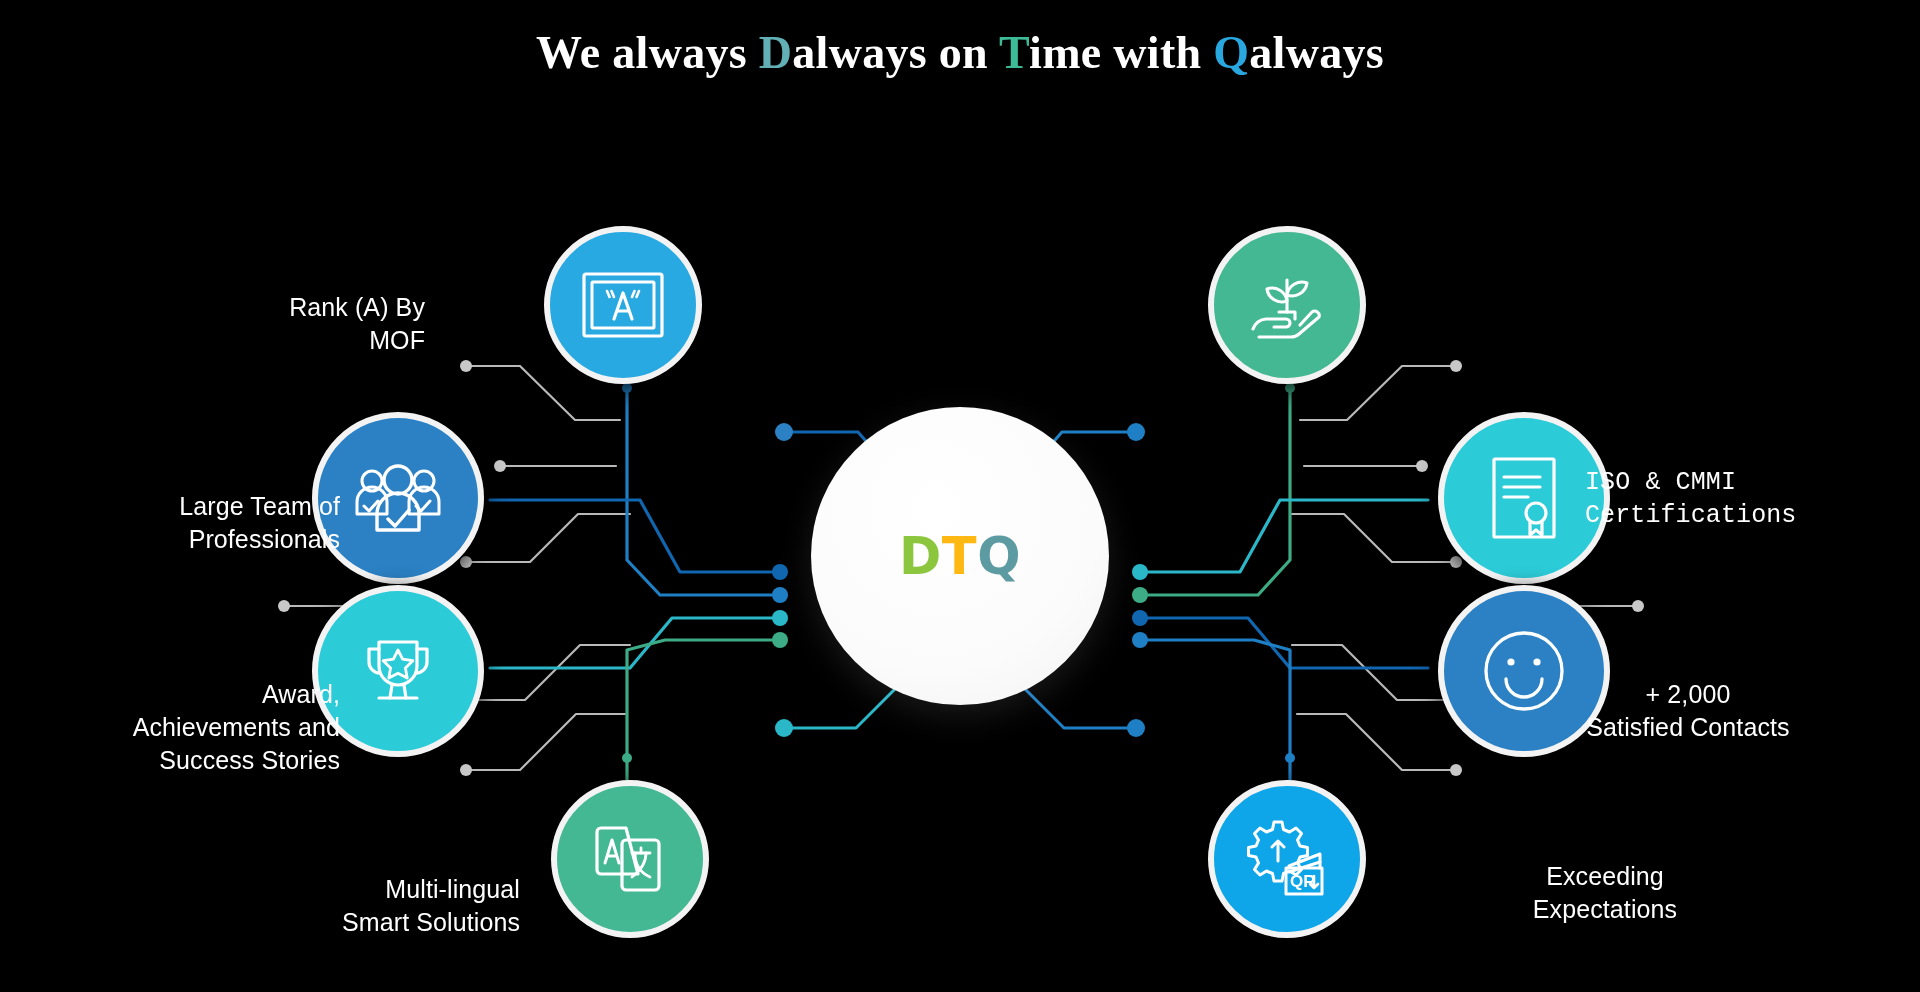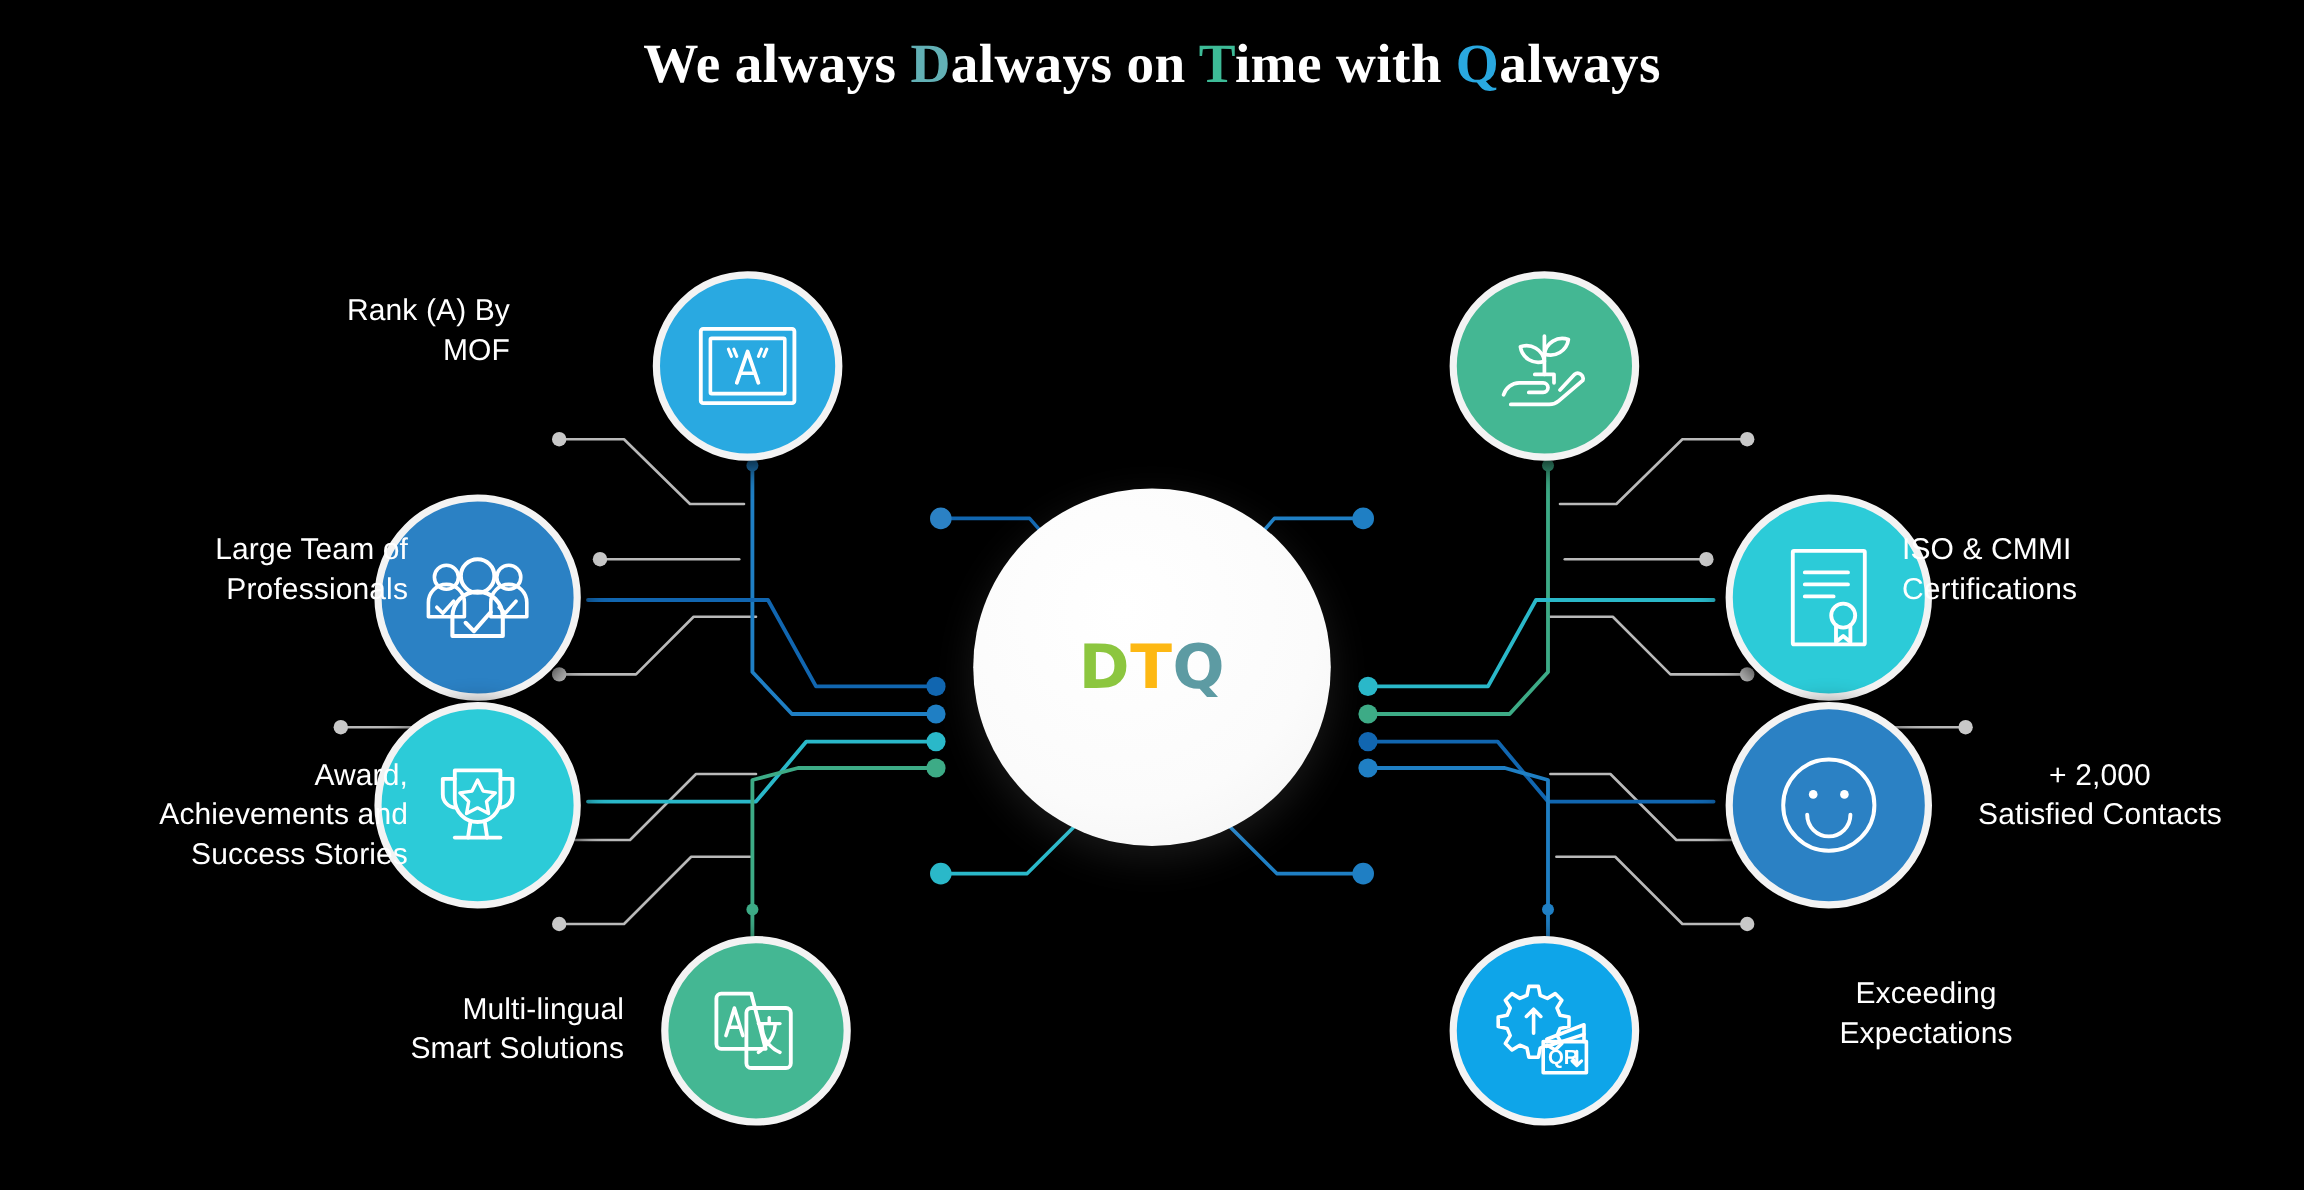--- a/index.html
+++ b/index.html
@@ -110,33 +110,34 @@
   .label {
     position: absolute;
     color: #ffffff;
     font-size: 25px;
     line-height: 1.32;
     font-family: "Liberation Sans", sans-serif;
     font-weight: 400;
     z-index: 25;
     white-space: pre-line;
     letter-spacing: 0.1px;
+    margin-top: 48px;
   }
   .label.right-align { text-align: right; }
   .label.left-align  { text-align: left; }
   .label.center-align{ text-align: center; }
 
   #label-rank  { right: 1495px; top: 243px; width: 330px; }
   #label-team  { right: 1580px; top: 442px; width: 350px; }
   #label-award { right: 1580px; top: 630px; width: 350px; }
   #label-lang  { right: 1400px; top: 825px; width: 330px; }
 
   #label-since { left: 1444px; top: 243px; width: 340px; }
-  #label-iso   { left: 1585px; top: 442px; width: 330px; }
-  #label-sat   { left: 1585px; top: 630px; width: 330px; }
+  #label-iso   { left: 1585px; top: 418px; width: 330px; font-family: Liberation Mono, monospace; }
+  #label-sat   { left: 1523px; top: 630px; width: 330px; }
   #label-exc   { left: 1440px; top: 812px; width: 330px; }
 </style>
 </head>
 <body>
 
 <div class="title-wrap">
   <div class="title"><span>We always </span><span class="cap-d">D</span><span>always on </span><span class="cap-t">T</span><span>ime with </span><span class="cap-q">Q</span><span>always</span></div>
 </div>
 
 <div class="stage">

